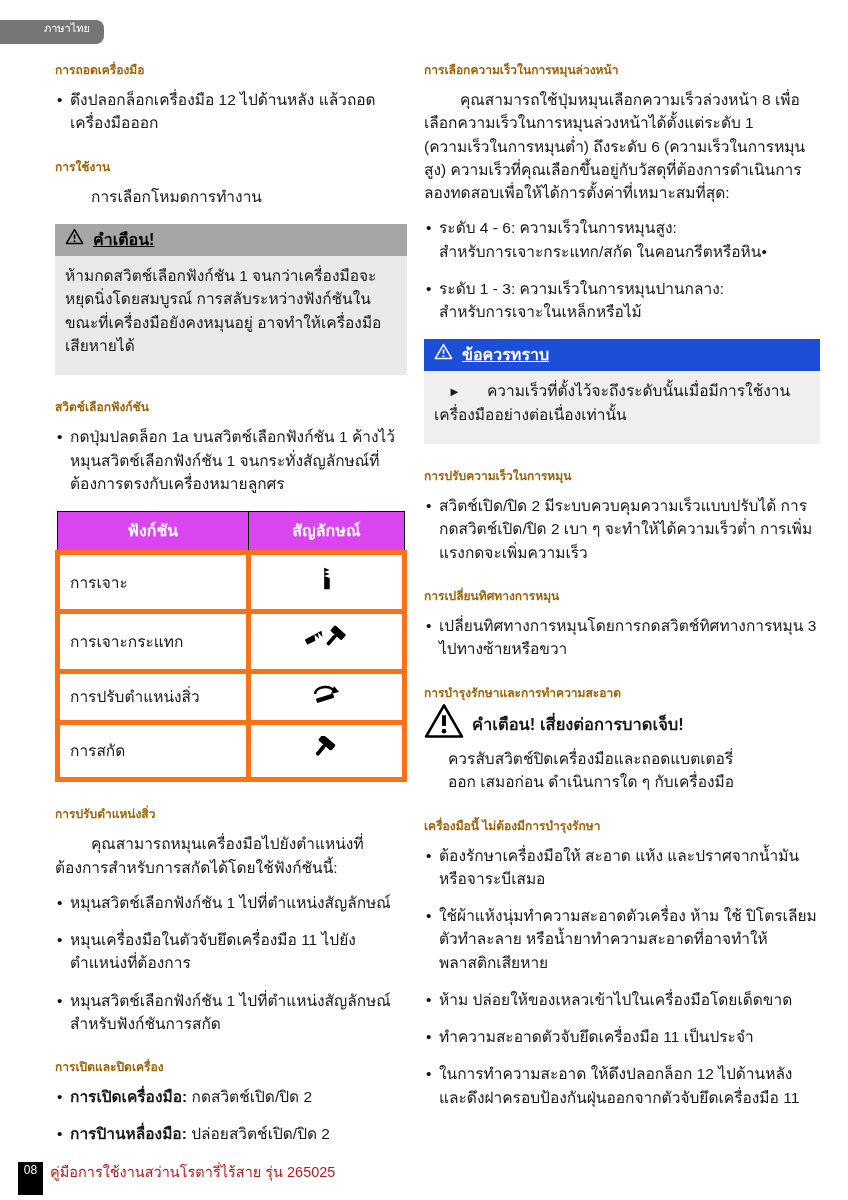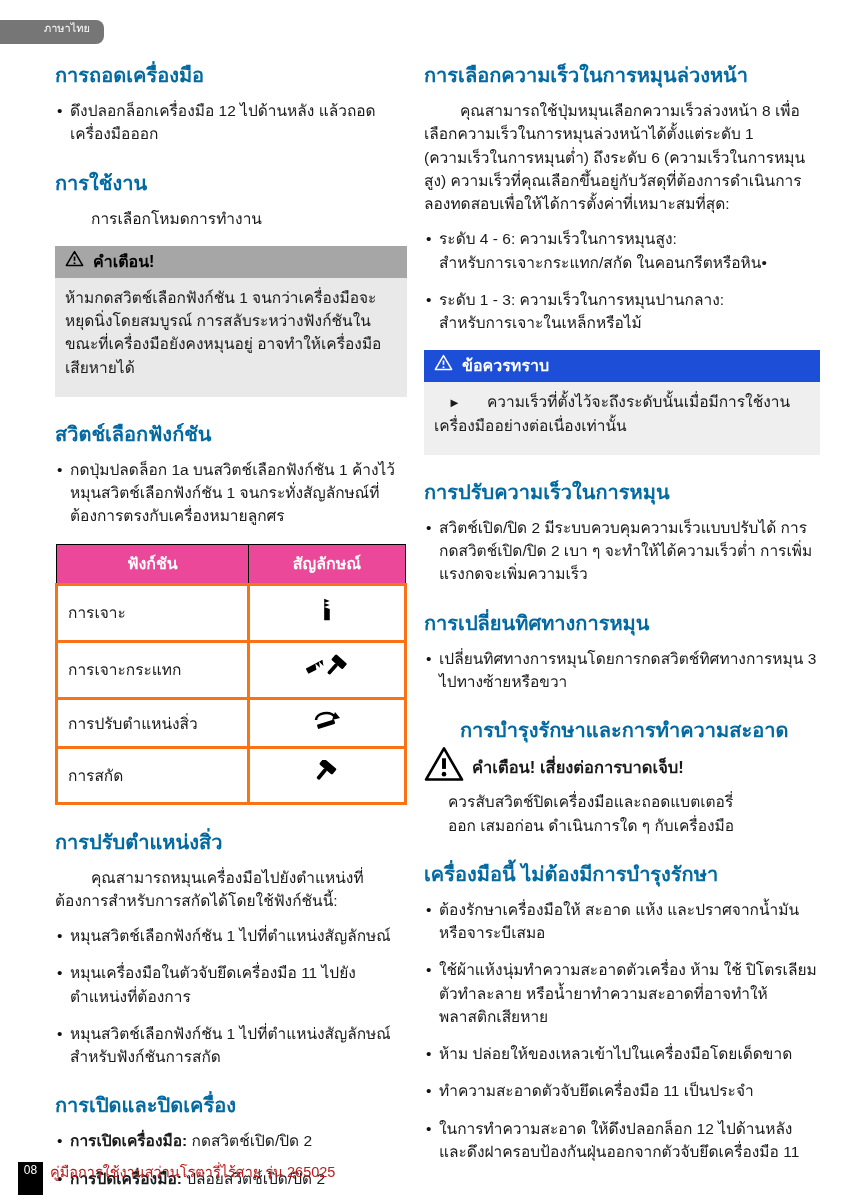--- a/index.html
+++ b/index.html
@@ -22,54 +22,54 @@
     text-align:right; padding-right:14px;
     border-radius:0 8px 8px 0;
   }
   .columns {
     position:absolute; top:58px; left:55px;
     display:flex; gap:17px;
   }
   .col-left  { width:352px; flex:none; }
   .col-right { width:396px; flex:none; }
 
-  h3 { font-size:20px; font-weight:bold; color:#0369a1; margin:24px 0 10px; line-height:1.35; }
+  h3 { font-size:12px; font-weight:bold; color:#a16207; margin:24px 0 10px; line-height:1.35; }
   h3.first { margin-top:4px; }
 
   .para { margin:4px 0 12px; text-indent:36px; }
 
   .bullet { position:relative; padding-left:15px; margin:0 0 14px; }
   .bullet::before { content:"•"; position:absolute; left:2px; top:0; color:#111; }
   .bullet .lead { font-weight:bold; }
 
   
   .alert { margin:16px 0 20px; }
   .alert-header {
     display:flex; align-items:center; gap:9px;
-    padding:4px 10px; font-weight:bold; font-size:16px;
+    padding:4px 10px; font-weight:bold; font-size:16px;text-decoration:underline;
   }
   .alert-body { padding:8px 10px 18px; }
   .warn .alert-header { background:#a6a6a6; color:#000; }
   .warn .alert-body   { background:#e9e9e9; }
   .note .alert-header { background:#1d4ed8; color:#fff; }
   .note .alert-body   { background:#efefef; }
   .tri { flex:none; display:inline-block; }
 
   
   table.func {
     width:100%; border-collapse:collapse;
     margin:16px 0 6px;
   }
   table.func th {
-    background:#ec4899; color:#ffffff;
+    background:#d946ef; color:#ffffff;
     font-size:16px; font-weight:bold;
     border:1px solid #000; padding:7px 6px; text-align:center;
   }
   table.func td {
-    border:3px solid #f97316; padding:11px 10px;
+    border:5px solid #f97316; padding:11px 10px;
     vertical-align:middle;
   }
   table.func td.sym { text-align:center; }
   table.func col.c1 { width:55%; }
 
   
   .maint-head { display:flex; align-items:center; gap:8px; margin:2px 0 2px; }
   .maint-title { font-weight:bold; font-size:16.5px; }
   .maint-text { margin:2px 0 14px 24px; width:310px; }
 
@@ -192,21 +192,21 @@
       <div class="para">คุณสามารถหมุนเครื่องมือไปยังตำแหน่งที่ต้องการสำหรับการสกัดได้โดยใช้ฟังก์ชันนี้:</div>
       <div class="bullet">หมุนสวิตช์เลือกฟังก์ชัน 1 ไปที่ตำแหน่งสัญลักษณ์</div>
       <div class="bullet">หมุนเครื่องมือในตัวจับยึดเครื่องมือ 11 ไปยังตำแหน่งที่ต้องการ</div>
       <div class="bullet">หมุนสวิตช์เลือกฟังก์ชัน 1 ไปที่ตำแหน่งสัญลักษณ์ สำหรับฟังก์ชันการสกัด</div>
 
       <h3>การเปิดและปิดเครื่อง</h3>
       <div class="bullet">
         <span class="lead">การเปิดเครื่องมือ:</span><span> กดสวิตช์เปิด/ปิด 2</span>
       </div>
       <div class="bullet">
-        <span class="lead">การปิดเครื่องมือ:</span><span> ปล่อยสวิตช์เปิด/ปิด 2</span>
+        <span class="lead">การปิานหลื่องมือ:</span><span> ปล่อยสวิตช์เปิด/ปิด 2</span>
       </div>
 
     </div>
 
     <div class="col-right">
 
       <h3 class="first">การเลือกความเร็วในการหมุนล่วงหน้า</h3>
       <div class="para">คุณสามารถใช้ปุ่มหมุนเลือกความเร็วล่วงหน้า 8 เพื่อเลือกความเร็วในการหมุนล่วงหน้าได้ตั้งแต่ระดับ 1 (ความเร็วในการหมุนต่ำ) ถึงระดับ 6 (ความเร็วในการหมุนสูง) ความเร็วที่คุณเลือกขึ้นอยู่กับวัสดุที่ต้องการดำเนินการ ลองทดสอบเพื่อให้ได้การตั้งค่าที่เหมาะสมที่สุด:</div>
 
       <div class="bullet two-line">
@@ -233,21 +233,21 @@
           <span style="margin:0 26px 0 14px; font-size:13px;">►</span><span>ความเร็วที่ตั้งไว้จะถึงระดับนั้นเมื่อมีการใช้งานเครื่องมืออย่างต่อเนื่องเท่านั้น</span>
         </div>
       </div>
 
       <h3>การปรับความเร็วในการหมุน</h3>
       <div class="bullet">สวิตช์เปิด/ปิด 2 มีระบบควบคุมความเร็วแบบปรับได้ การกดสวิตช์เปิด/ปิด 2 เบา ๆ จะทำให้ได้ความเร็วต่ำ การเพิ่มแรงกดจะเพิ่มความเร็ว</div>
 
       <h3>การเปลี่ยนทิศทางการหมุน</h3>
       <div class="bullet">เปลี่ยนทิศทางการหมุนโดยการกดสวิตช์ทิศทางการหมุน 3 ไปทางซ้ายหรือขวา</div>
 
-      <h3 style="margin-bottom:2px;margin-left:36px;">การบำรุงรักษาและการทำความสะอาด</h3>
+      <h3 style="margin-bottom:2px;">การบำรุงรักษาและการทำความสะอาด</h3>
       <div class="maint-head">
         <span class="tri">
           <svg width="40" height="36" viewBox="0 0 24 22">
               <path d="M12 1.5 L23 20.5 H1 Z" fill="none" stroke="#000" stroke-width="1.6" stroke-linejoin="round"></path>
               <line x1="12" y1="7.5" x2="12" y2="14" stroke="#000" stroke-width="2.4"></line>
               <circle cx="12" cy="17.2" r="1.4" fill="#000"></circle>
             </svg>
         </span>
         <span class="maint-title">คำเตือน! เสี่ยงต่อการบาดเจ็บ!</span>
       </div>

